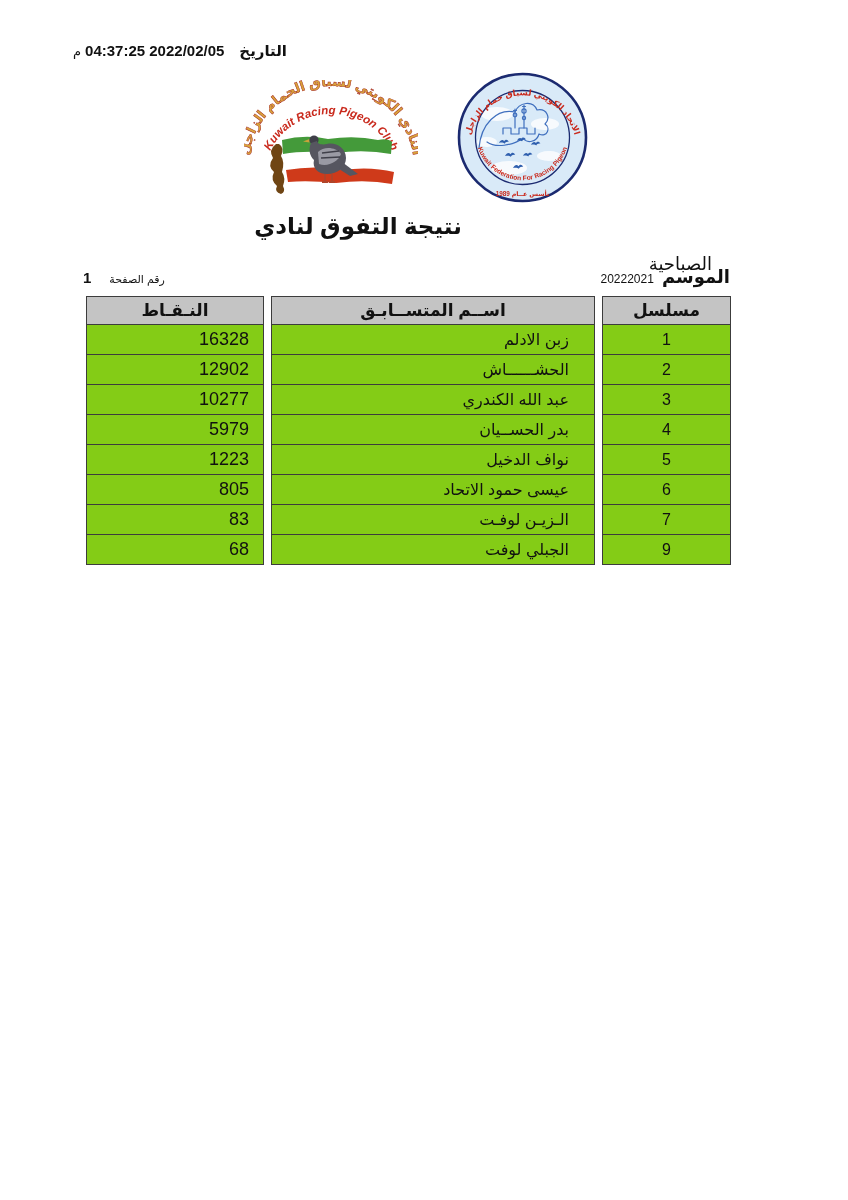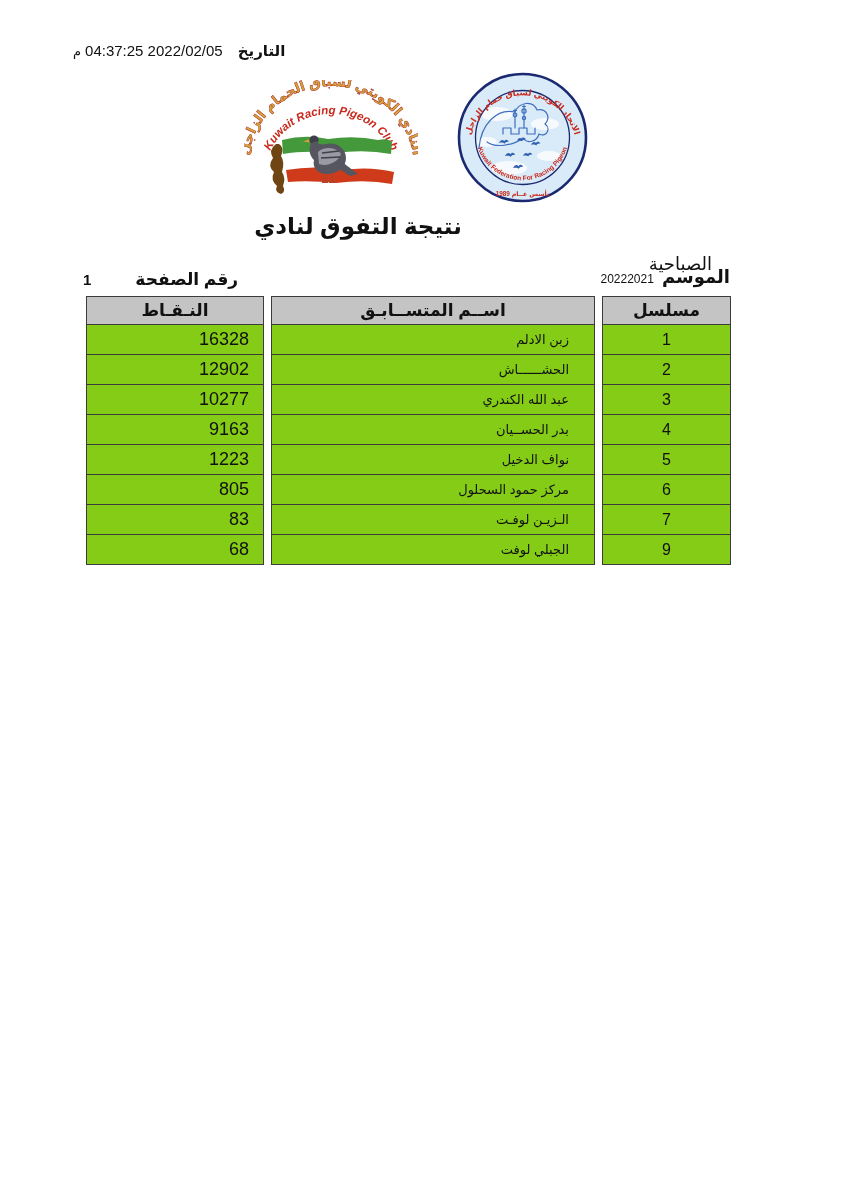--- a/index.html
+++ b/index.html
@@ -9,21 +9,21 @@
     --flag-green:#449a3a; --flag-red:#cf3a1a; --trunk-brown:#6f4514;
   }
   *{margin:0;padding:0;box-sizing:border-box;}
   html,body{background:#ffffff;}
   body{font-family:"Liberation Sans","DejaVu Sans",sans-serif;color:#111;}
   .page{position:relative;width:848px;height:1200px;background:#fff;overflow:hidden;margin:0 auto;}
 
   
   .date-line{position:absolute;left:73px;top:42px;display:flex;align-items:baseline;white-space:nowrap;}
   .date-line .meridiem{font-size:13px;margin-right:4px;}
-  .date-line .date-value{font-size:15px;direction:ltr;unicode-bidi:isolate;}
+  .date-line .date-value{font-size:15px;direction:ltr;unicode-bidi:isolate;font-weight:bold;}
   .date-line .date-label{font-size:15px;font-weight:bold;margin-left:15px;}
 
   
   .club-logo{position:absolute;left:244px;top:80px;width:174px;height:127px;}
   .federation-logo{position:absolute;left:457px;top:72px;width:131px;height:131px;}
   .arc-ar{font-size:13.5px;font-weight:bold;fill:var(--logo-gold);stroke:#a02020;stroke-width:.45px;}
   .arc-en{font-size:11.5px;font-weight:bold;font-style:italic;fill:var(--logo-red);}
   .fed-arc-ar{font-size:8.4px;font-weight:bold;fill:var(--logo-red);}
   .fed-arc-en{font-size:6.6px;font-weight:bold;fill:var(--logo-red);}
   .fed-est{font-size:6.4px;font-weight:bold;fill:var(--logo-red);}
@@ -33,30 +33,30 @@
   
   .doc-title{position:absolute;left:0;top:213px;width:716px;text-align:center;font-size:23px;font-weight:bold;}
   .doc-subtitle{position:absolute;left:0;top:253px;width:712px;text-align:right;font-size:18px;}
 
   
   .season-line{position:absolute;top:266px;right:118px;display:flex;align-items:baseline;white-space:nowrap;}
   .season-line .season-value{font-size:12px;direction:ltr;unicode-bidi:isolate;}
   .season-line .season-label{font-size:18px;font-weight:bold;margin-left:8px;}
   .pageno-line{position:absolute;top:269px;left:83px;display:flex;align-items:baseline;white-space:nowrap;}
   .pageno-line .pageno-value{font-size:15px;font-weight:bold;}
-  .pageno-line .pageno-label{font-size:17px;font-weight:bold;margin-left:44px;}
+  .pageno-line .pageno-label{font-size:11px;font-weight:normal;margin-left:18px;}
 
   
   table.results{position:absolute;left:86px;top:296px;width:644px;border-collapse:collapse;table-layout:fixed;}
   table.results th,table.results td{border:1px solid var(--table-border);overflow:hidden;}
   table.results th.spacer,table.results td.spacer{border:none;background:transparent;}
   table.results thead th{background:var(--header-bg);height:28px;font-size:17px;font-weight:bold;text-align:center;vertical-align:middle;margin-top:44px;}
   table.results tbody td{height:30px;vertical-align:middle;background:#84cc16;}
   td.serial-cell{text-align:center;font-size:16px;}
-  td.name-cell{direction:rtl;text-align:right;padding-right:25px;font-size:13px;}
+  td.name-cell{direction:rtl;text-align:right;padding-right:25px;font-size:16px;}
   td.points-cell{direction:ltr;text-align:right;padding-right:14px;font-size:18px;}
 </style>
 </head>
 <body>
 
 <div class="page">
 
   <div class="date-line">
     <span class="meridiem">م</span>
     <span class="date-value">04:37:25 2022/02/05</span>
@@ -179,37 +179,37 @@
           <td class="serial-cell">2</td>
         </tr>
         <tr>
           <td class="points-cell">10277</td>
           <td class="spacer"></td>
           <td class="name-cell">عبد الله الكندري</td>
           <td class="spacer"></td>
           <td class="serial-cell">3</td>
         </tr>
         <tr>
-          <td class="points-cell">9163</td>
+          <td class="points-cell">5979</td>
           <td class="spacer"></td>
           <td class="name-cell">بدر الحســيان</td>
           <td class="spacer"></td>
           <td class="serial-cell">4</td>
         </tr>
         <tr>
           <td class="points-cell">1223</td>
           <td class="spacer"></td>
           <td class="name-cell">نواف الدخيل</td>
           <td class="spacer"></td>
           <td class="serial-cell">5</td>
         </tr>
         <tr>
           <td class="points-cell">805</td>
           <td class="spacer"></td>
-          <td class="name-cell">مركز حمود السحلول</td>
+          <td class="name-cell">عيسى حمود الاتحاد</td>
           <td class="spacer"></td>
           <td class="serial-cell">6</td>
         </tr>
         <tr>
           <td class="points-cell">83</td>
           <td class="spacer"></td>
           <td class="name-cell">الـزيـن لوفـت</td>
           <td class="spacer"></td>
           <td class="serial-cell">7</td>
         </tr>

